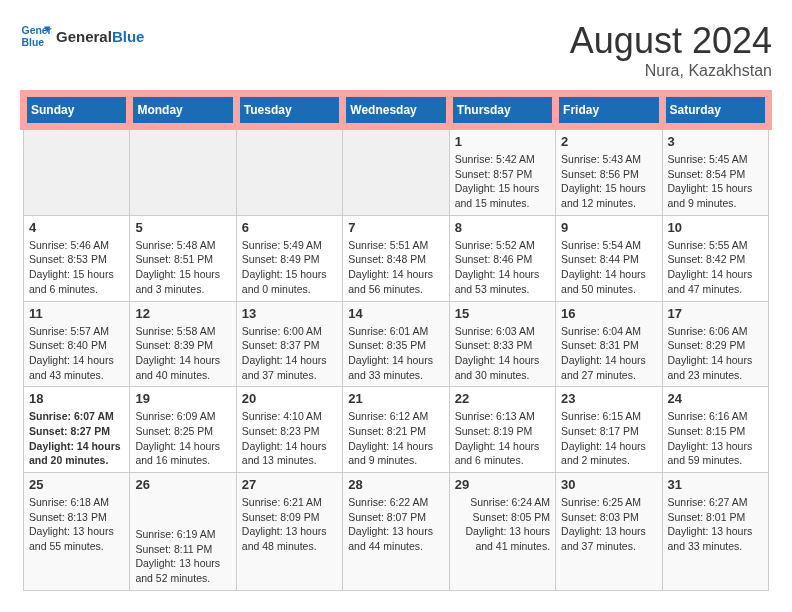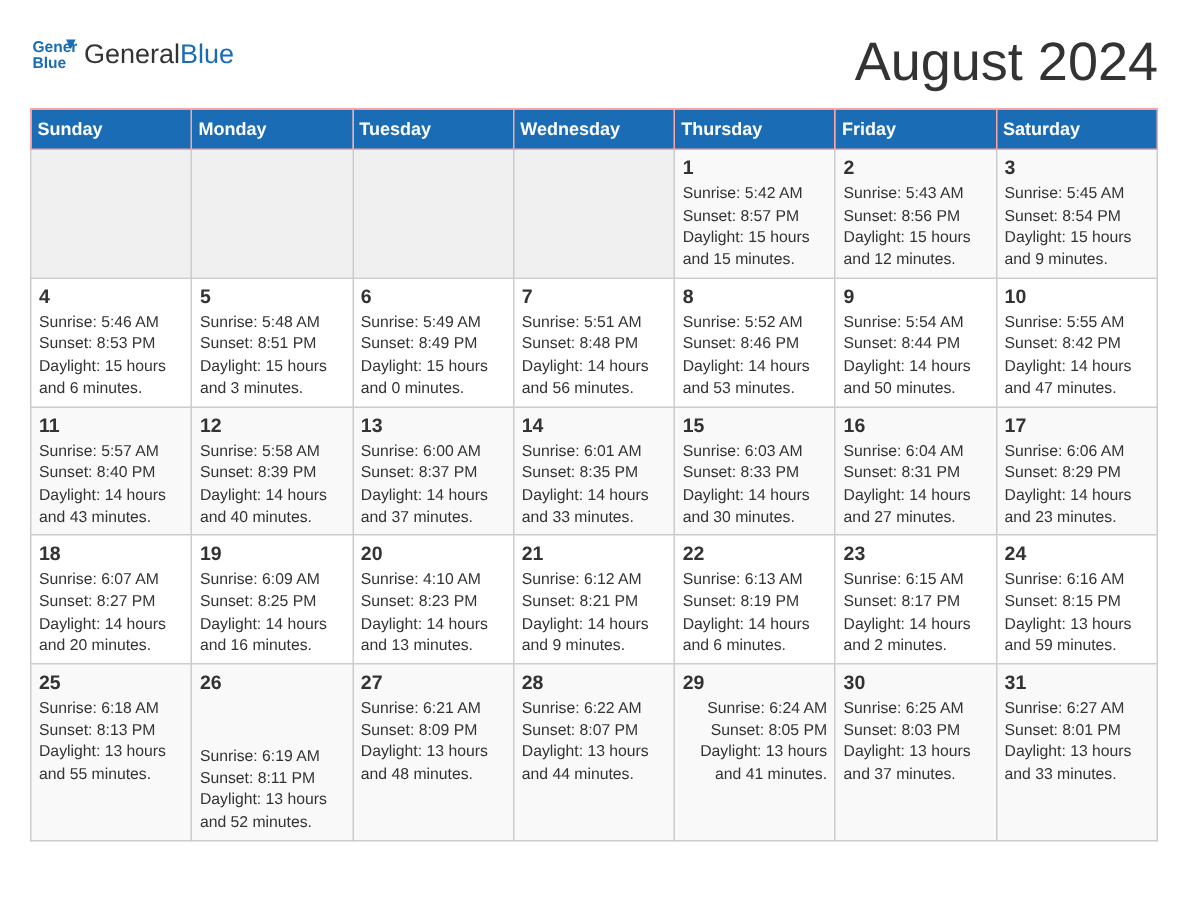--- a/index.html
+++ b/index.html
@@ -42,21 +42,21 @@
       border-collapse: collapse;
       font-size: 11px;
     }
     thead tr th {
       background-color: #1a6db5;
       color: #fff;
       padding: 6px 4px;
       text-align: left;
       font-size: 12px;
       font-weight: bold;
-      border: 1px solid #fca5a5;
+      border: 7px solid #fca5a5;
     }
     tbody tr td {
       border: 1px solid #ccc;
       padding: 4px 5px;
       vertical-align: top;
       width: calc(100% / 7);
       min-height: 80px;
       background: #fff;
     }
     tbody tr:nth-child(odd) td {
@@ -84,27 +84,28 @@
 <body>
 
 <div class="header">
   <div class="logo">
     <svg class="logo-icon" viewBox="0 0 40 40" xmlns="http://www.w3.org/2000/svg">
       <text x="2" y="18" font-size="13" font-weight="bold" fill="#1a6db5">General</text>
       <text x="2" y="32" font-size="13" font-weight="bold" fill="#1a6db5">Blue</text>
       <polygon points="30,8 38,8 34,16" fill="#1a6db5"></polygon>
     </svg>
     <div>
-      <div style="font-size:18px;font-weight:normal;color:#1a6db5;">
+      <div style="font-size:15px;font-weight:bold;color:#1a6db5;">
         <span style="color:#333;">General</span><span style="color:#1a6db5;">Blue</span>
       </div>
     </div>
   </div>
   <div class="title-block">
     <div class="main-title">August 2024</div>
+    <div class="subtitle">Nura, Kazakhstan</div>
   </div>
 </div>
 
 <table>
   <thead>
     <tr id="header-row">
         <th>Sunday</th>
         <th>Monday</th>
         <th>Tuesday</th>
         <th>Wednesday</th>
@@ -222,21 +223,21 @@
         <td>
           <div class="day-num">17</div>
           <div class="day-detail" style="white-space: pre-line;">Sunrise: 6:06 AM
 Sunset: 8:29 PM
 Daylight: 14 hours and 23 minutes.</div>
         </td>
       </tr>
       <tr>
         <td>
           <div class="day-num">18</div>
-          <div class="day-detail" style="white-space: pre-line;">Sunrise: 6:07 AM
+          <div class="day-detail" style="white-space: pre-line; font-weight: bold;">Sunrise: 6:07 AM
 Sunset: 8:27 PM
 Daylight: 14 hours and 20 minutes.</div>
         </td>
         <td>
           <div class="day-num">19</div>
           <div class="day-detail" style="white-space: pre-line;">Sunrise: 6:09 AM
 Sunset: 8:25 PM
 Daylight: 14 hours and 16 minutes.</div>
         </td>
         <td>

